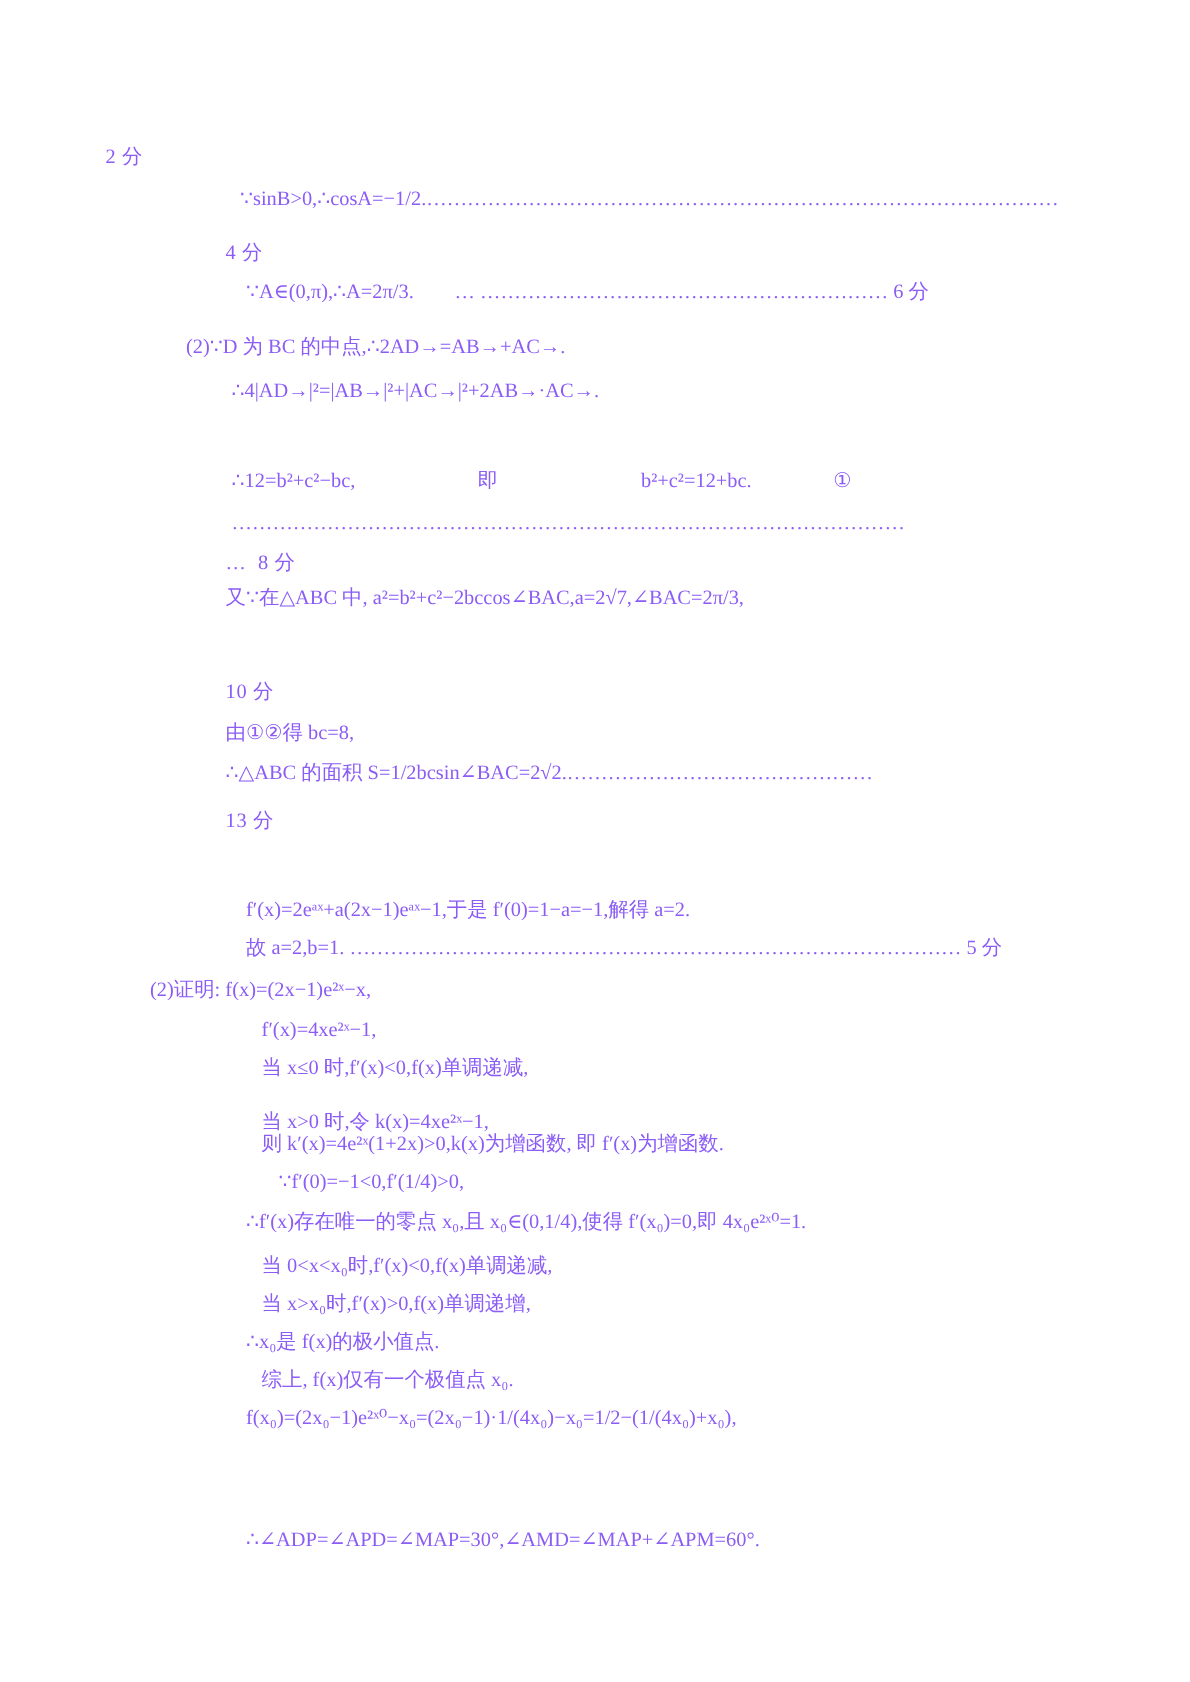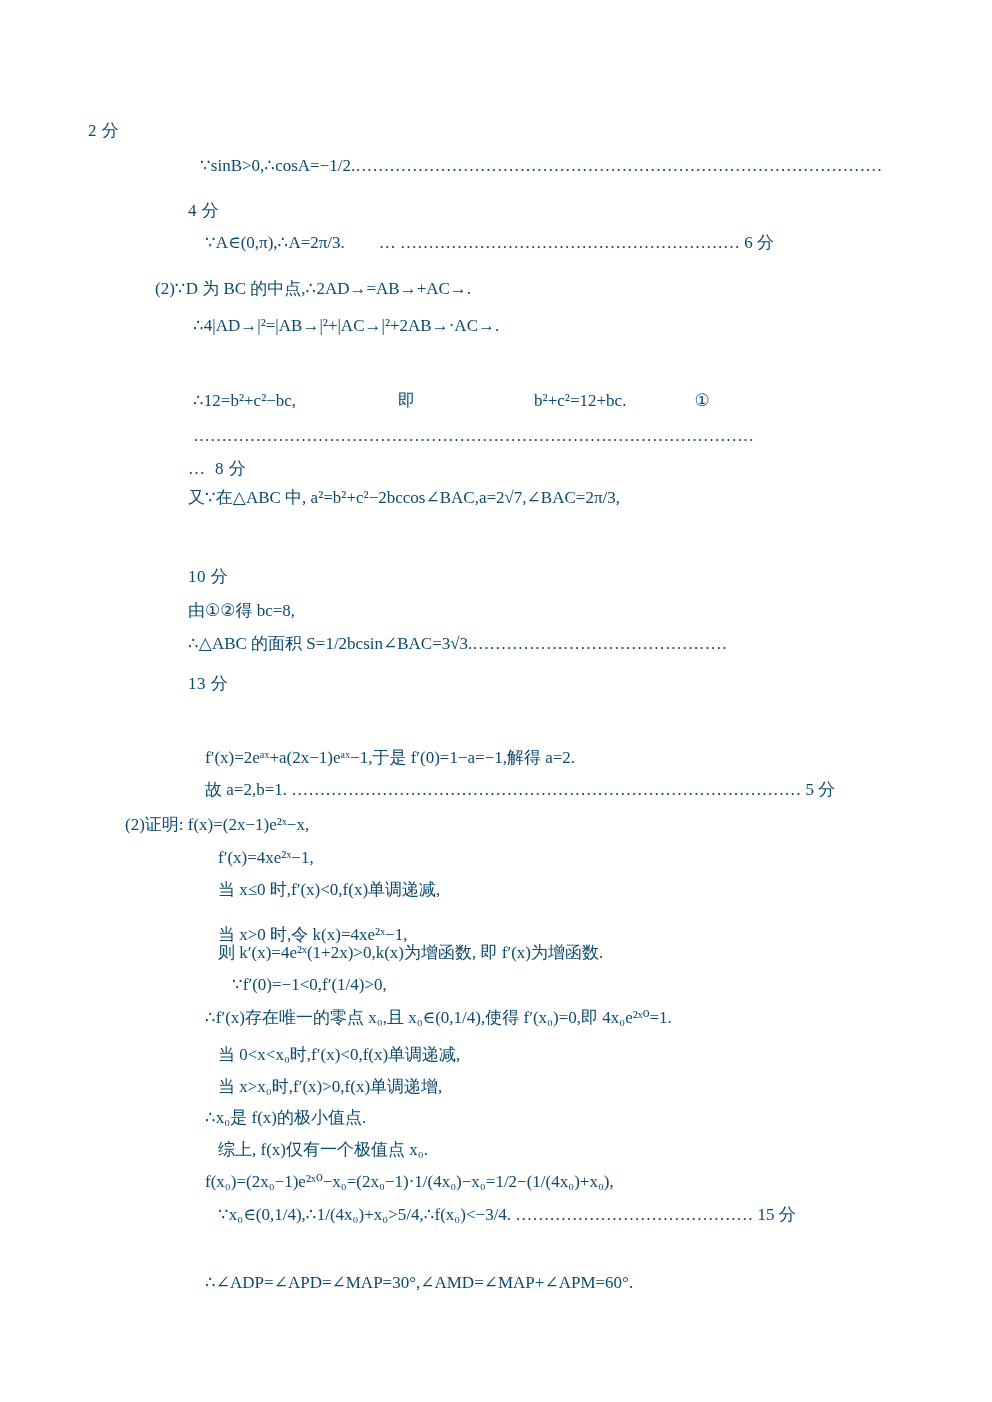--- a/index.html
+++ b/index.html
@@ -8,21 +8,21 @@
     background: #ffffff;
   }
   .page {
     position: relative;
     width: 992px;
     height: 1402px;
     background: #ffffff;
     overflow: hidden;
     font-family: "Liberation Serif", "DejaVu Serif", "DejaVu Sans", serif;
     font-size: 17px;
-    color: #0c4a6e;
+    color: #8b5cf6;
   }
   .line {
     position: absolute;
     white-space: pre;
     line-height: 1.25;
   }
   .score {
     letter-spacing: 0.5px;
   }
 </style>
@@ -35,31 +35,30 @@
   <div class="line score" style="left:188px; top:200px;">4 分</div>
   <div class="line" style="left:205px; top:232px;">∵A∈(0,π),∴A=2π/3.        … …………………………………………………… 6 分</div>
   <div class="line" style="left:155px; top:278px;">(2)∵D 为 BC 的中点,∴2AD→=AB→+AC→.</div>
   <div class="line" style="left:193px; top:315px;">∴4|AD→|²=|AB→|²+|AC→|²+2AB→·AC→.</div>
   <div class="line" style="left:193px; top:390px;">∴12=b²+c²−bc,                        即                            b²+c²=12+bc.                ①</div>
   <div class="line" style="left:193px; top:425px;">………………………………………………………………………………………</div>
   <div class="line score" style="left:188px; top:458px;">…  8 分</div>
   <div class="line" style="left:188px; top:487px;">又∵在△ABC 中, a²=b²+c²−2bccos∠BAC,a=2√7,∠BAC=2π/3,</div>
   <div class="line score" style="left:188px; top:566px;">10 分</div>
   <div class="line" style="left:188px; top:600px;">由①②得 bc=8,</div>
-  <div class="line" style="left:188px; top:633px;">∴△ABC 的面积 S=1/2bcsin∠BAC=3√3.………………………………………</div>
+  <div class="line" style="left:188px; top:633px;">∴△ABC 的面积 S=1/2bcsin∠BAC=2√2.………………………………………</div>
   <div class="line score" style="left:188px; top:673px;">13 分</div>
   <div class="line" style="left:205px; top:747px;">f′(x)=2eᵃˣ+a(2x−1)eᵃˣ−1,于是 f′(0)=1−a=−1,解得 a=2.</div>
   <div class="line" style="left:205px; top:779px;">故 a=2,b=1. ……………………………………………………………………………… 5 分</div>
   <div class="line" style="left:125px; top:814px;">(2)证明: f(x)=(2x−1)e²ˣ−x,</div>
   <div class="line" style="left:218px; top:847px;">f′(x)=4xe²ˣ−1,</div>
   <div class="line" style="left:218px; top:879px;">当 x≤0 时,f′(x)&lt;0,f(x)单调递减,</div>
   <div class="line" style="left:218px; top:924px;">当 x&gt;0 时,令 k(x)=4xe²ˣ−1,</div>
   <div class="line" style="left:218px; top:942px;">则 k′(x)=4e²ˣ(1+2x)&gt;0,k(x)为增函数, 即 f′(x)为增函数.</div>
   <div class="line" style="left:232px; top:974px;">∵f′(0)=−1&lt;0,f′(1/4)&gt;0,</div>
   <div class="line" style="left:205px; top:1007px;">∴f′(x)存在唯一的零点 x₀,且 x₀∈(0,1/4),使得 f′(x₀)=0,即 4x₀e²ˣ⁰=1.</div>
   <div class="line" style="left:218px; top:1044px;">当 0&lt;x&lt;x₀时,f′(x)&lt;0,f(x)单调递减,</div>
   <div class="line" style="left:218px; top:1076px;">当 x&gt;x₀时,f′(x)&gt;0,f(x)单调递增,</div>
   <div class="line" style="left:205px; top:1107px;">∴x₀是 f(x)的极小值点.</div>
   <div class="line" style="left:218px; top:1139px;">综上, f(x)仅有一个极值点 x₀.</div>
   <div class="line" style="left:205px; top:1171px;">f(x₀)=(2x₀−1)e²ˣ⁰−x₀=(2x₀−1)·1/(4x₀)−x₀=1/2−(1/(4x₀)+x₀),</div>
-  <div class="line" style="left:218px; top:1204px;">∵x₀∈(0,1/4),∴1/(4x₀)+x₀&gt;5/4,∴f(x₀)&lt;−3/4. …………………………………… 15 分</div>
   <div class="line" style="left:205px; top:1272px;">∴∠ADP=∠APD=∠MAP=30°,∠AMD=∠MAP+∠APM=60°.</div>
 </div>
 
 </body></html>

